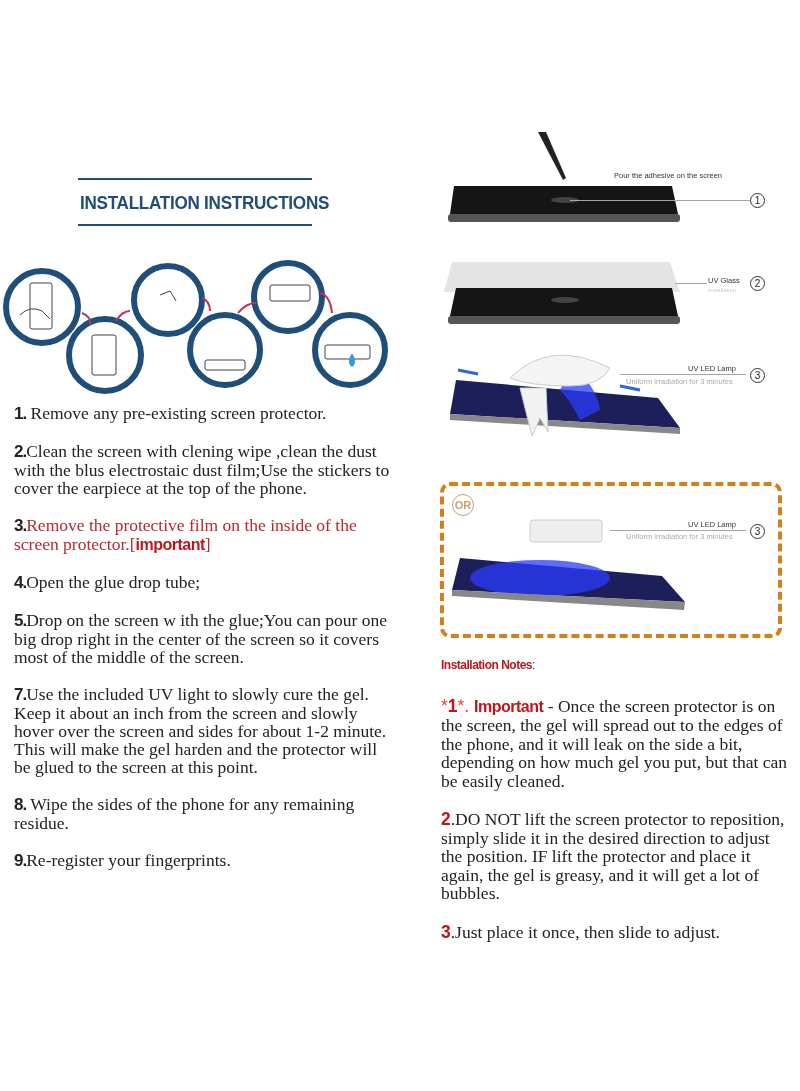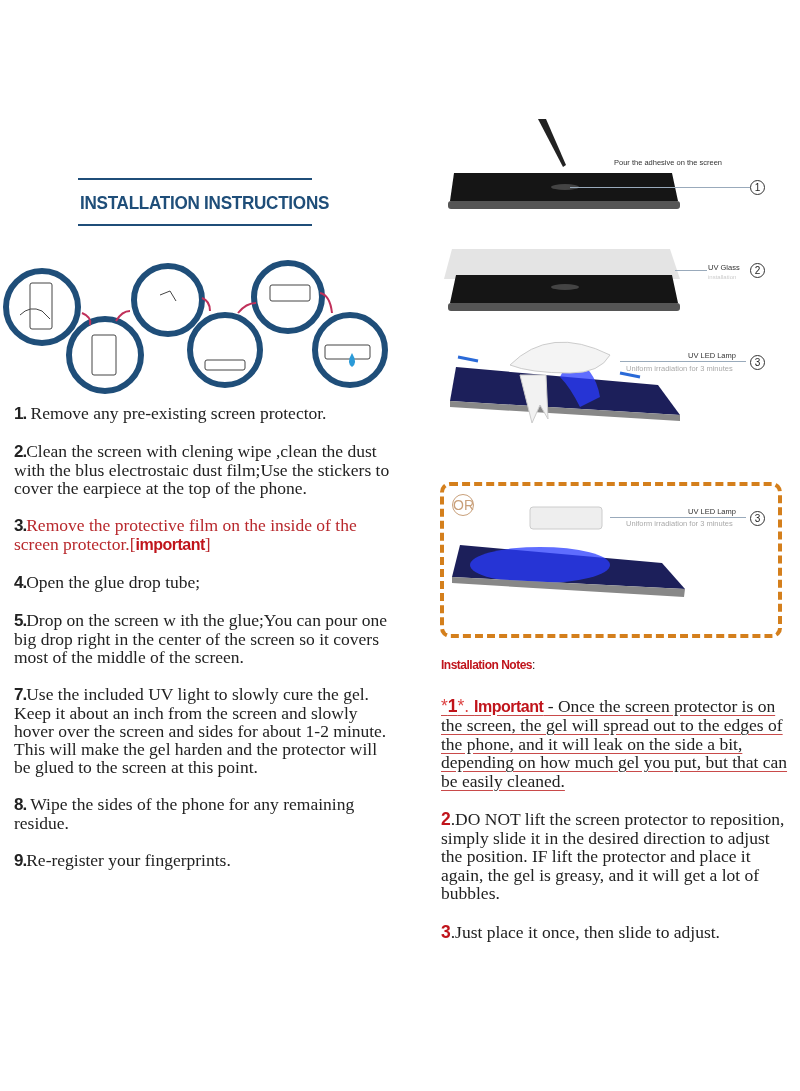--- a/index.html
+++ b/index.html
@@ -15,34 +15,34 @@
   .circles { left: 0; top: 255px; width: 400px; height: 150px; }
 
   
   .steps { left: 14px; top: 404px; width: 380px; font-size: 17.5px; line-height: 18px; }
   .step { margin-bottom: 19px; }
   .num { font-family: "Liberation Sans", sans-serif; font-weight: bold; font-size: 17px; letter-spacing: -1px; }
   .red { color: #b8282c; }
   .imp { font-family: "Liberation Sans", sans-serif; font-weight: bold; color: #c0141b; font-size: 16px; letter-spacing: -0.5px; text-align: right; }
 
   
-  .diagram { left: 430px; top: 117px; width: 370px; height: 520px; text-decoration: underline; }
+  .diagram { left: 430px; top: 130px; width: 370px; height: 520px; text-decoration: underline; }
   .dlabel { font-family: "Liberation Sans", sans-serif; font-size: 7.5px; color: #333; position: absolute; white-space: nowrap; }
   .dsub { font-family: "Liberation Sans", sans-serif; font-size: 7.5px; color: #aaa; position: absolute; white-space: nowrap; }
   .circnum { position: absolute; width: 13px; height: 13px; border: 1px solid #333; border-radius: 50%; font-family: "Liberation Sans", sans-serif; font-size: 10px; text-align: center; line-height: 13px; color: #222; background: #fff; }
   .leader { position: absolute; height: 1px; background: #9ab; }
 
   .or-box { left: 440px; top: 482px; width: 342px; height: 156px; border: 4px dashed #d47f1c; border-radius: 10px; box-sizing: border-box; }
-  .or-badge { position: absolute; left: 8px; top: 8px; width: 20px; height: 20px; border: 1.5px solid #c9a07a; border-radius: 50%; color: #c9a07a; font-family: "Liberation Sans", sans-serif; font-size: 14px; text-align: center; line-height: 20px; }
+  .or-badge { position: absolute; left: 8px; top: 8px; width: 20px; height: 20px; border: 1.5px solid #c9a07a; border-radius: 50%; color: #c9a07a; font-family: "Liberation Sans", sans-serif; font-size: 11px; text-align: center; line-height: 20px; font-weight: bold; }
 
   
   .notes { left: 441px; top: 656px; width: 352px; font-size: 17.5px; line-height: 18.5px; }
   .notes-title { font-family: "Liberation Sans", sans-serif; font-weight: bold; color: #c0141b; font-size: 12px; letter-spacing: -0.5px; margin-bottom: 22px; }
   .note { margin-bottom: 20px; }
-  .underl { text-decoration: underline; text-decoration-color: #c94a4a; text-underline-offset: 3px; }
+  .underl { text-decoration-color: #c94a4a; text-underline-offset: 3px; }
   .nnum { font-family: "Liberation Sans", sans-serif; font-weight: bold; color: #c0141b; }
   .star { color: #d44; font-family: "Liberation Sans", sans-serif; }
 </style>
 </head>
 <body>
 
 <div class="abs title-wrap">
   <div class="title-rule"></div>
   <div class="title-text">INSTALLATION INSTRUCTIONS</div>
   <div class="title-rule"></div>

